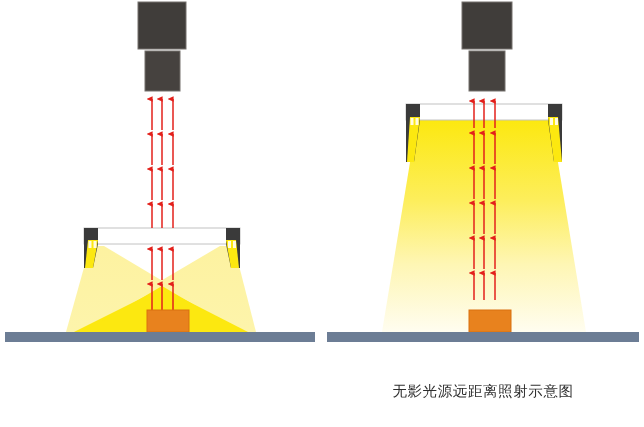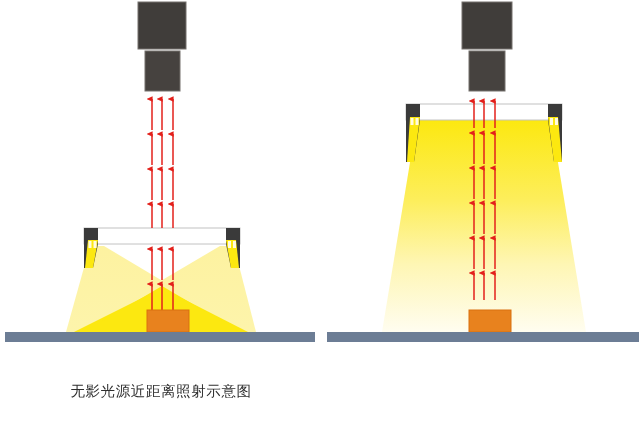--- a/index.html
+++ b/index.html
@@ -131,21 +131,20 @@
           <line x1="152" y1="315" x2="152" y2="284" marker-end="url(#ahL)"></line>
           <line x1="162" y1="315" x2="162" y2="284" marker-end="url(#ahL)"></line>
           <line x1="173" y1="315" x2="173" y2="284" marker-end="url(#ahL)"></line>
         </g>
 
         <rect x="147" y="310" width="42" height="22" fill="#e8821e" stroke="#d9700f" stroke-width="1"></rect>
 
         <rect x="5" y="332" width="310" height="10" fill="#6c7d95"></rect>
       </svg>
     </div>
-    <div class="caption">无影光源近距离照射示意图</div>
   </div>
 
   <div class="panel panel-right">
     <div class="figure">
       <svg viewBox="0 0 322 360" xmlns="http://www.w3.org/2000/svg">
         <defs>
           <linearGradient id="coneR" x1="0" y1="0" x2="0" y2="1">
             <stop offset="0%" stop-color="#fce810"></stop>
             <stop offset="38%" stop-color="#fdee5c"></stop>
             <stop offset="68%" stop-color="#fef6b4"></stop>
@@ -205,15 +204,16 @@
           <line x1="152" y1="300" x2="152" y2="273" marker-end="url(#ahR)"></line>
           <line x1="162" y1="300" x2="162" y2="273" marker-end="url(#ahR)"></line>
           <line x1="173" y1="300" x2="173" y2="273" marker-end="url(#ahR)"></line>
         </g>
 
         <rect x="147" y="310" width="42" height="22" fill="#e8821e" stroke="#d9700f" stroke-width="1"></rect>
 
         <rect x="5" y="332" width="312" height="10" fill="#6c7d95"></rect>
       </svg>
     </div>
+    <div class="caption">无影光源远距离照射示意图</div>
   </div>
 
 </div>
 
 </body></html>

